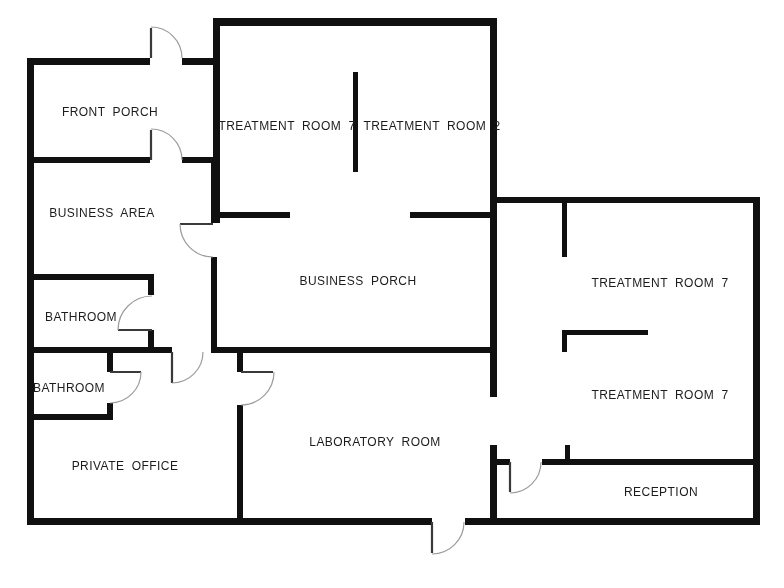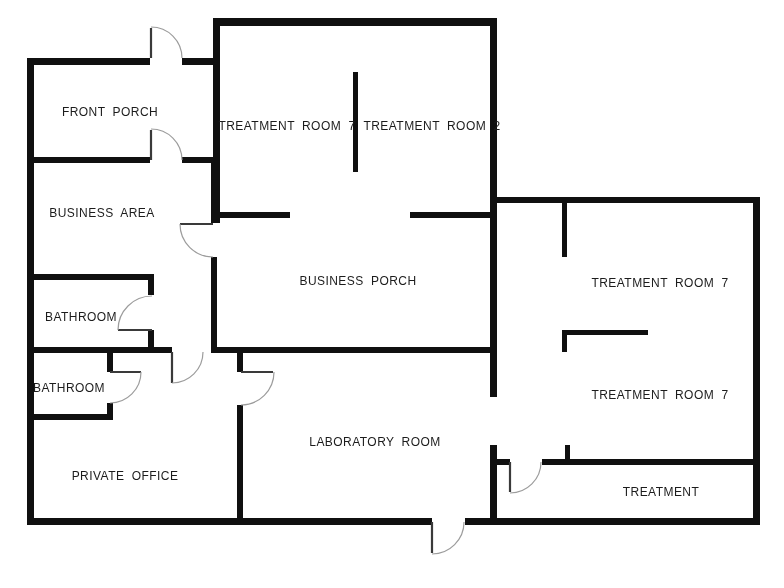--- a/index.html
+++ b/index.html
@@ -106,16 +106,16 @@
   <div class="room-label" style="left:110px; top:112px">FRONT PORCH</div>
   <div class="room-label" style="left:287px; top:126px">TREATMENT ROOM 7</div>
   <div class="room-label" style="left:432px; top:126px">TREATMENT ROOM 2</div>
   <div class="room-label" style="left:102px; top:213px">BUSINESS AREA</div>
   <div class="room-label" style="left:358px; top:281px">BUSINESS PORCH</div>
   <div class="room-label" style="left:660px; top:283px">TREATMENT ROOM 7</div>
   <div class="room-label" style="left:81px;  top:317px">BATHROOM</div>
   <div class="room-label" style="left:69px;  top:388px">BATHROOM</div>
   <div class="room-label" style="left:660px; top:395px">TREATMENT ROOM 7</div>
   <div class="room-label" style="left:375px; top:442px">LABORATORY ROOM</div>
-  <div class="room-label" style="left:125px; top:476px">PRIVATE OFFICE</div>
-  <div class="room-label" style="left:661px; top:492px">TREATMENT</div>
+  <div class="room-label" style="left:125px; top:466px">PRIVATE OFFICE</div>
+  <div class="room-label" style="left:661px; top:492px">RECEPTION</div>
 
 </div>
 
 </body></html>

